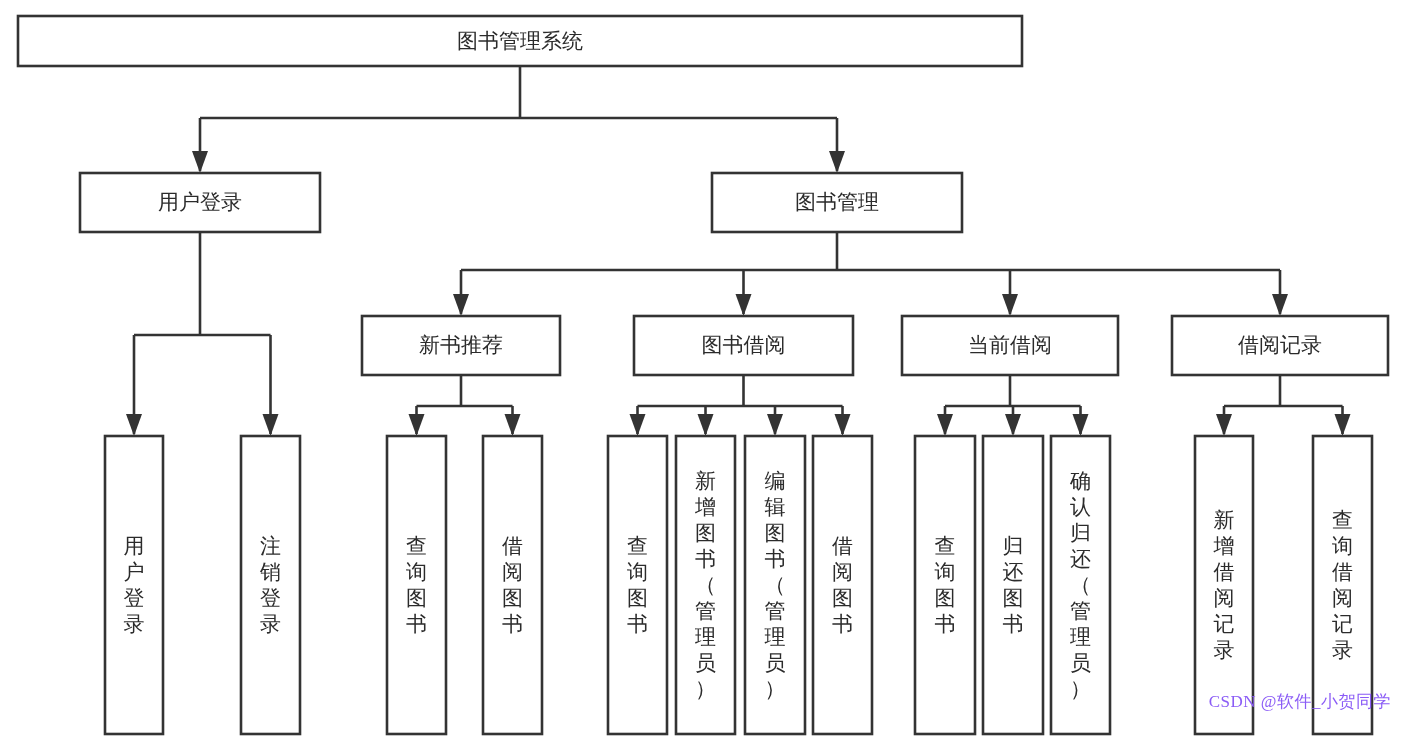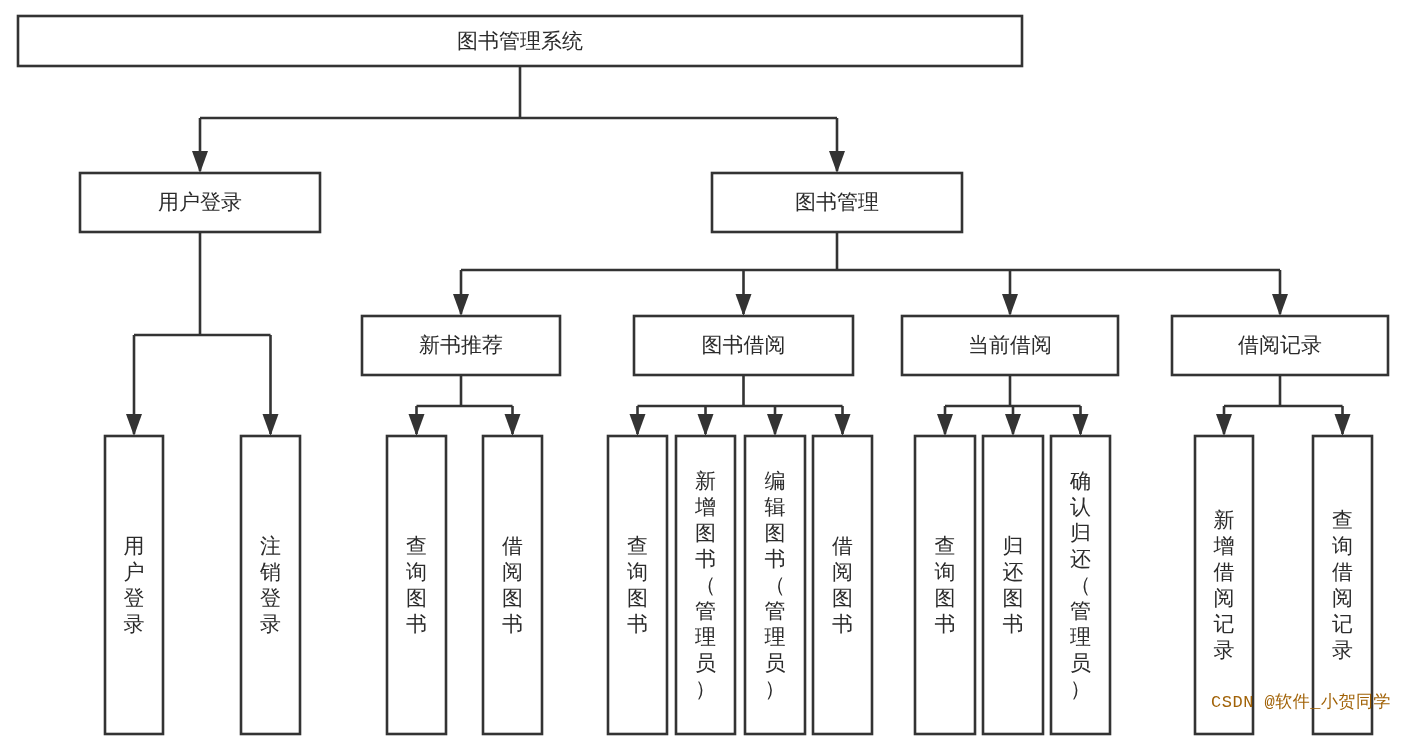--- a/index.html
+++ b/index.html
@@ -51,23 +51,23 @@
   .node-label-v {
     font-family: "Liberation Sans", "DejaVu Sans", sans-serif;
     font-size: 21px;
     fill: #2b2b2b;
     text-anchor: middle;
   }
   .watermark {
     position: absolute;
     right: 14px;
     bottom: 6px;
-    font-family: Liberation Mono, monospace;
+    font-family: Liberation Serif, serif;
     font-size: 17px;
-    color: #a16207;
+    color: #8b5cf6;
     letter-spacing: 0.5px;
     white-space: nowrap;
     user-select: none;
   }
 </style>
 </head>
 <body>
 
 <div id="diagram-root">
   <svg class="tree-canvas" viewBox="0 0 1405 747" xmlns="http://www.w3.org/2000/svg">

